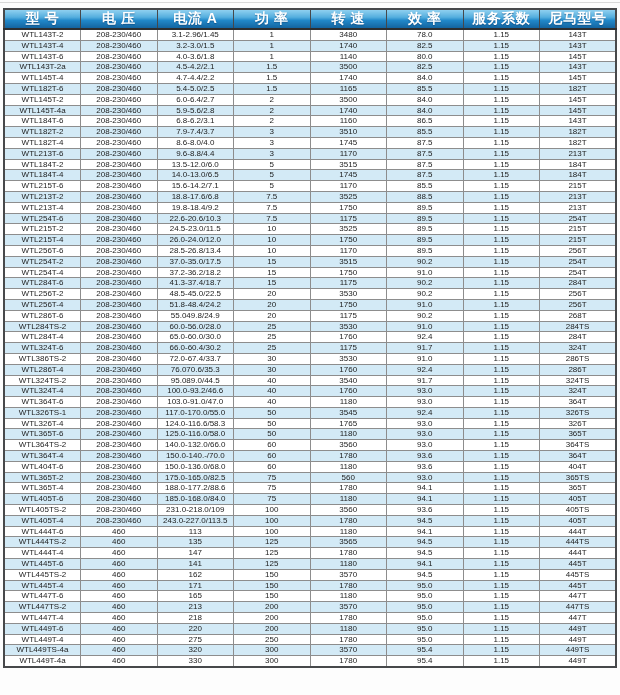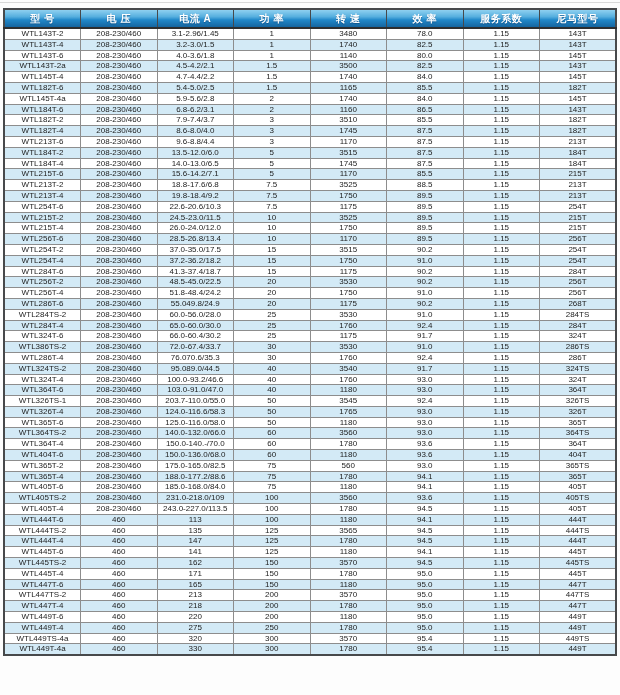--- a/index.html
+++ b/index.html
@@ -10,21 +10,21 @@
   }
   .page{position:relative;width:620px;height:695px;}
   .top-edge{position:absolute;top:2px;left:0;width:620px;height:1px;background:#d9d9d9;}
   table.spec{
     position:absolute;top:8px;left:3px;width:614px;
     border-collapse:collapse;table-layout:fixed;
     border:2px solid #47494b;
   }
   th{
     height:17px;padding:0;
-    font-size:10px;font-weight:bold;letter-spacing:.5px;
+    font-size:14px;font-weight:bold;letter-spacing:.5px;
     color:#ffffff;
     text-shadow:0 1px 1px rgba(10,60,110,.55);
     background:linear-gradient(180deg,#8fd0f0 0%,#55aede 40%,#2188c9 58%,#14649f 100%);
     border:1px solid #46484a;
     border-bottom:2px solid #2c2e30;
     white-space:nowrap;overflow:hidden;margin-left:30px;
   }
   td{
     height:9.8px;line-height:9.8px;padding:0;
     font-size:8px;text-align:center;color:#1c1c1c;
@@ -107,20 +107,30 @@
           <td>WTL182T-6</td>
           <td>208-230/460</td>
           <td>5.4-5.0/2.5</td>
           <td>1.5</td>
           <td>1165</td>
           <td>85.5</td>
           <td>1.15</td>
           <td>182T</td>
         </tr>
         <tr>
+          <td>WTL145T-2</td>
+          <td>208-230/460</td>
+          <td>6.0-6.4/2.7</td>
+          <td>2</td>
+          <td>3500</td>
+          <td>84.0</td>
+          <td>1.15</td>
+          <td>145T</td>
+        </tr>
+        <tr>
           <td>WTL145T-4a</td>
           <td>208-230/460</td>
           <td>5.9-5.6/2.8</td>
           <td>2</td>
           <td>1740</td>
           <td>84.0</td>
           <td>1.15</td>
           <td>145T</td>
         </tr>
         <tr>
@@ -389,21 +399,21 @@
           <td>103.0-91.0/47.0</td>
           <td>40</td>
           <td>1180</td>
           <td>93.0</td>
           <td>1.15</td>
           <td>364T</td>
         </tr>
         <tr>
           <td>WTL326TS-1</td>
           <td>208-230/460</td>
-          <td>203.7-110.0/55.0</td>
+          <td>117.0-170.0/55.0</td>
           <td>50</td>
           <td>3545</td>
           <td>92.4</td>
           <td>1.15</td>
           <td>326TS</td>
         </tr>
         <tr>
           <td>WTL326T-4</td>
           <td>208-230/460</td>
           <td>124.0-116.6/58.3</td>

